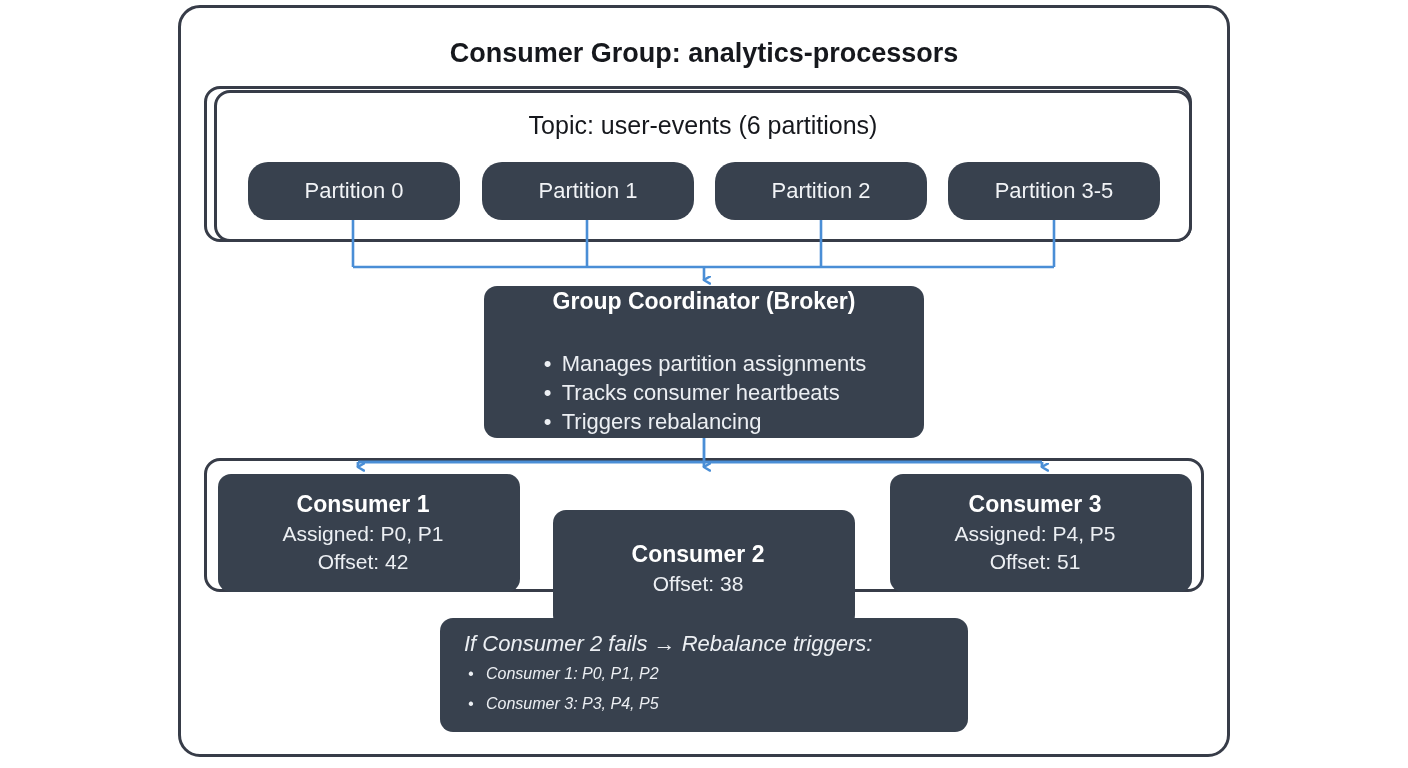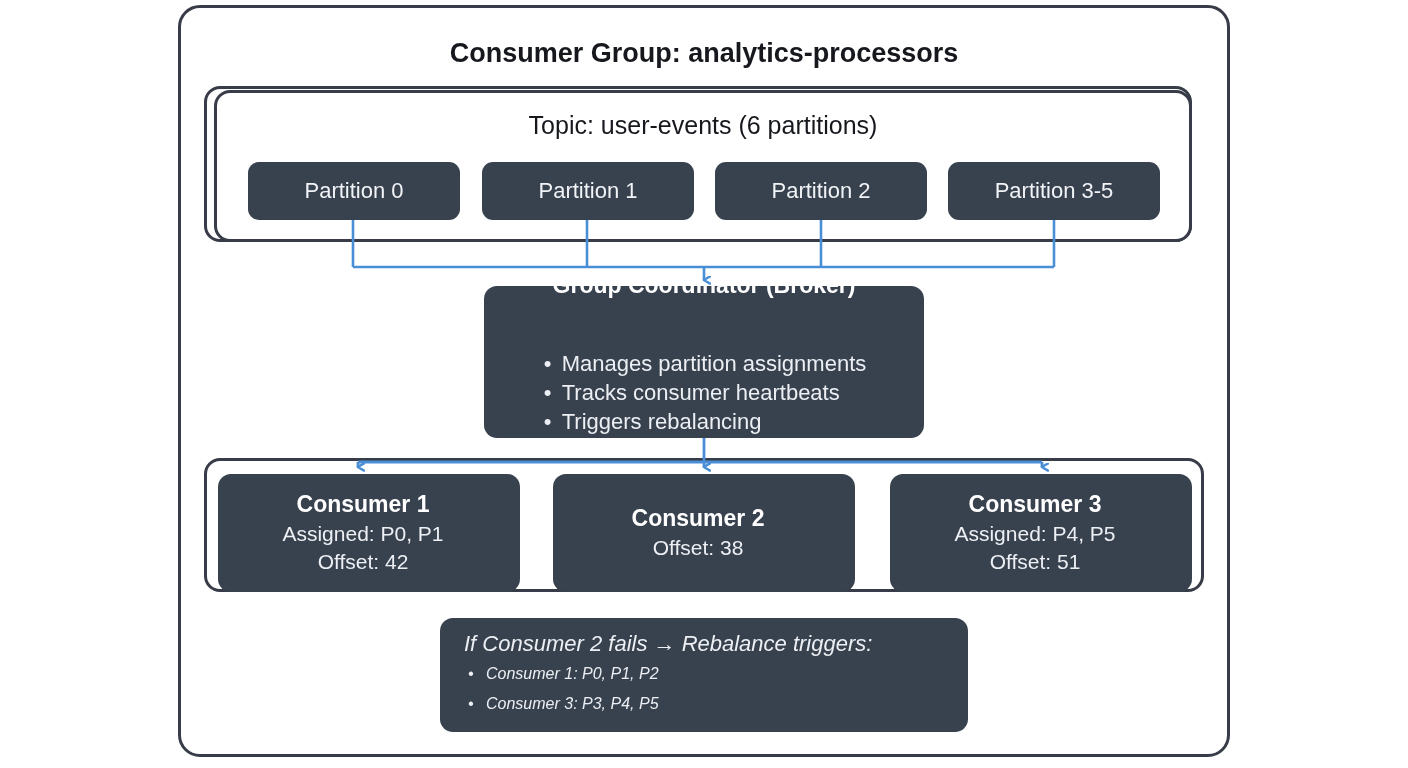--- a/index.html
+++ b/index.html
@@ -93,21 +93,21 @@
     box-sizing: border-box;
     display: flex;
     flex-direction: column;
     align-items: center;
     justify-content: center;
   }
 
   .partition {
     height: 58px;
     font-size: 22px;
-    border-radius: 11px;
+    border-radius: 20px;
   }
   .partition .plabel {
     font-size: 22px;
     line-height: 26px;
     color: #f1f3f6;
     white-space: nowrap;
   }
 
   
   .coordinator {
@@ -122,21 +122,21 @@
   }
   .coord-title {
     font-size: 23px;
     font-weight: bold;
     line-height: 30px;
     color: #ffffff;
     white-space: nowrap;
     margin-bottom: 1px;
   }
   .coord-list {
-    margin: 16px;
+    margin: 0;
     padding: 0;
     list-style: none;
     text-align: left;
   }
   .coord-list li {
     font-size: 22px;
     line-height: 29px;
     color: #eceff3;
     white-space: nowrap;
     padding-left: 20px;
@@ -275,21 +275,21 @@
   </div>
 
   <div class="consumers-panel"></div>
 
   <div class="node consumer" style="left:218px;">
     <div class="cname">Consumer 1</div>
     <div class="cline">Assigned: P0, P1</div>
     <div class="cline">Offset: 42</div>
   </div>
 
-  <div class="node consumer" style="left:553px;">
+  <div class="node consumer" style="left:553px;margin-top:36px;">
     <div class="cname">Consumer 2</div>
     <div class="cline">Offset: 38</div>
   </div>
 
   <div class="node consumer" style="left:890px;">
     <div class="cname">Consumer 3</div>
     <div class="cline">Assigned: P4, P5</div>
     <div class="cline">Offset: 51</div>
   </div>
 

